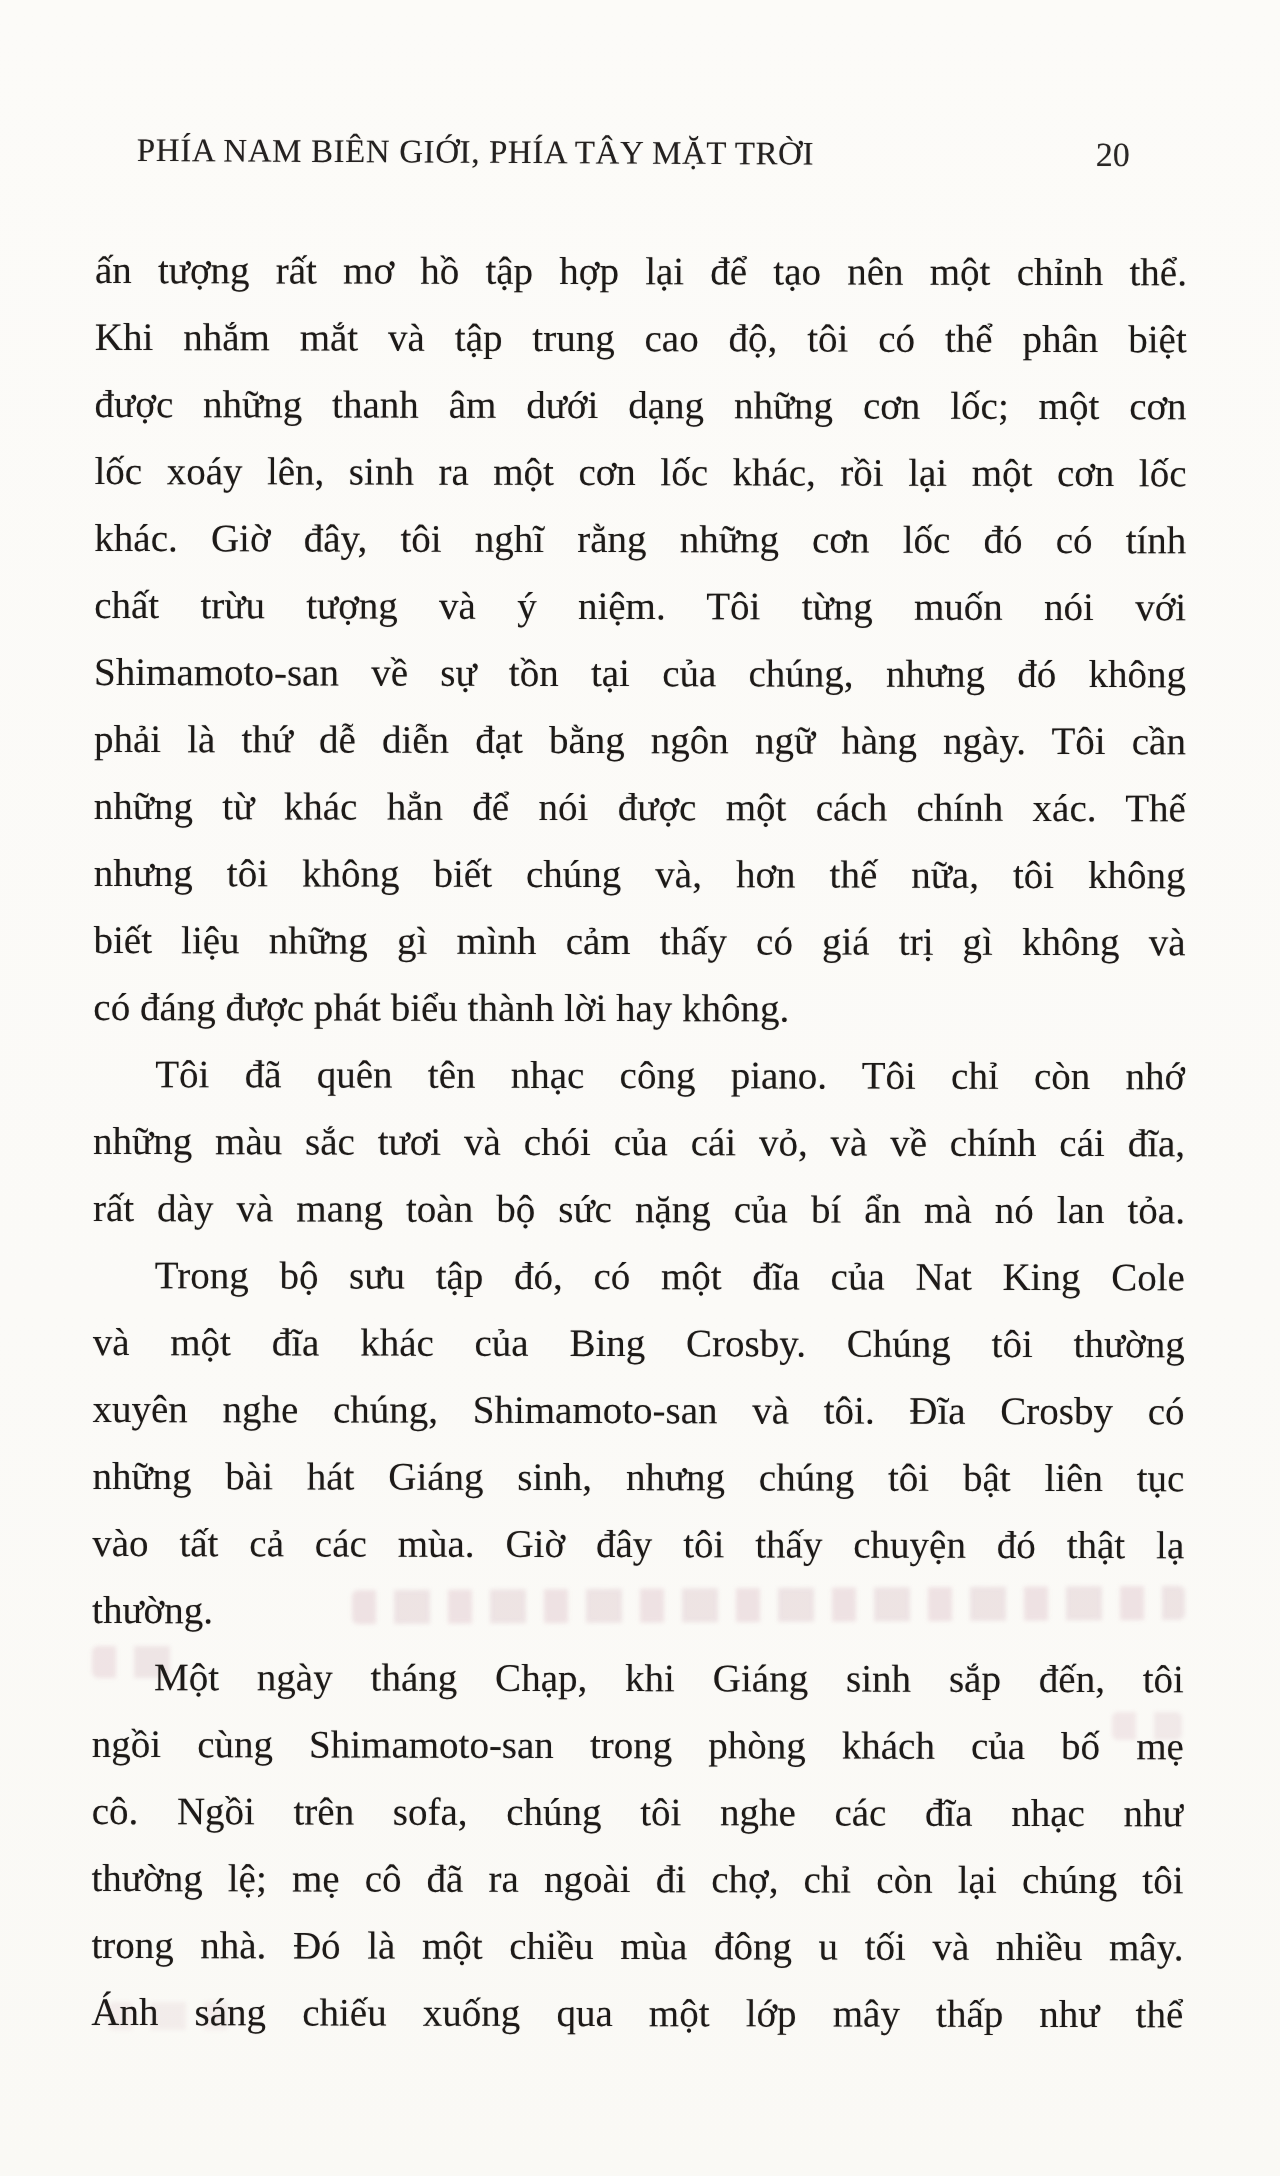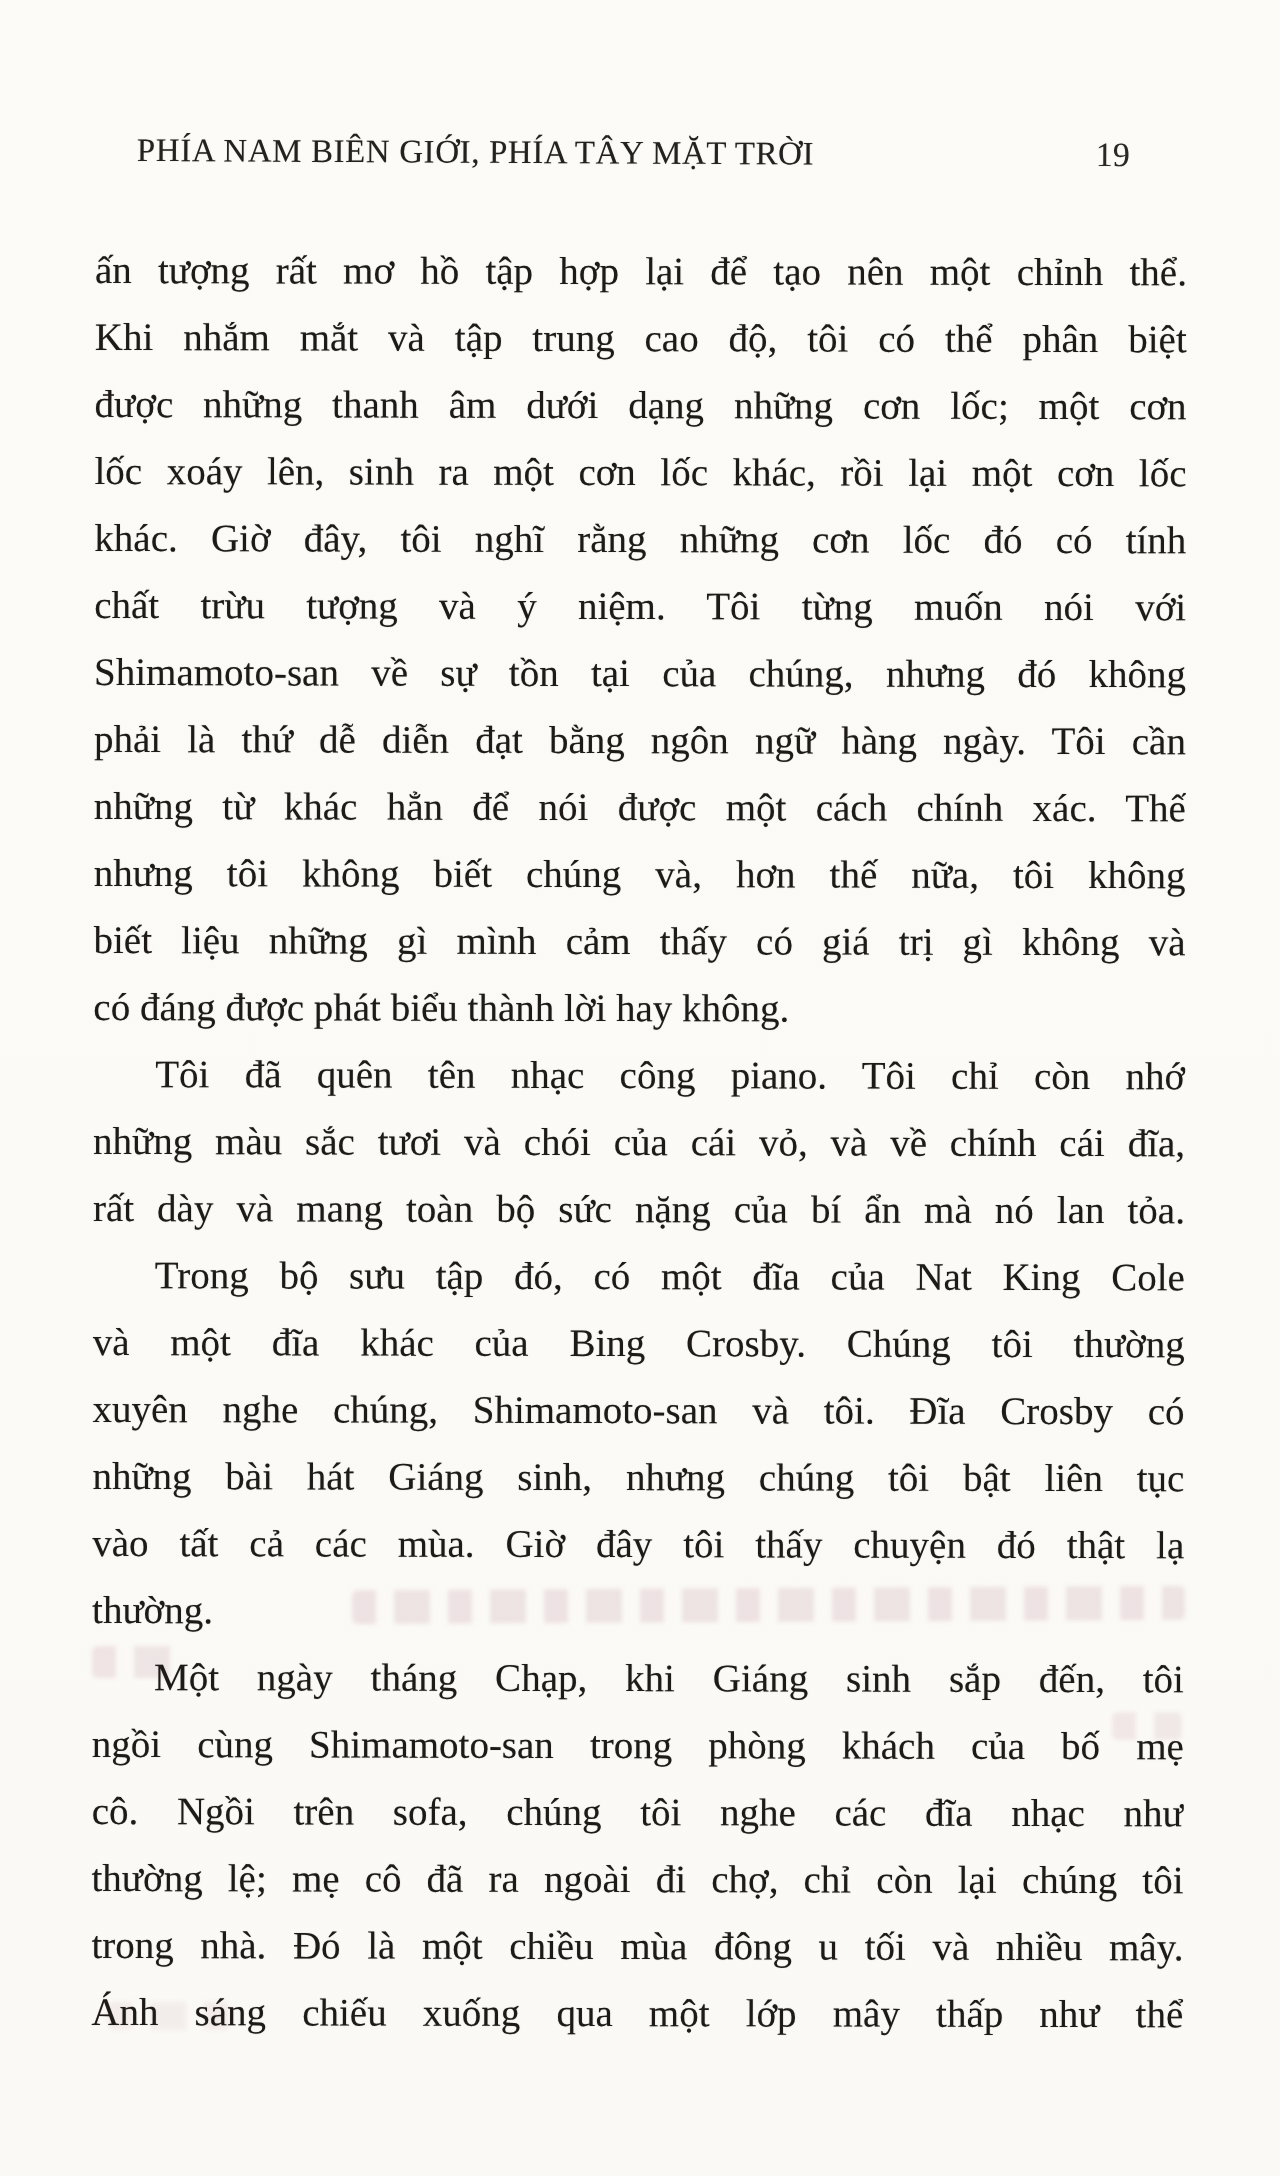--- a/index.html
+++ b/index.html
@@ -96,21 +96,21 @@
   .ghost.g3 { left: 1112px;top: 1712px; width: 70px;  height: 28px; opacity: 0.42; }
   .ghost.g4 { left: 108px; top: 2002px; width: 122px; height: 28px; opacity: 0.3; }
 </style>
 </head>
 <body>
 
 <div class="page">
 
   <div class="runhead-row">
     <div class="runhead">PHÍA NAM BIÊN GIỚI, PHÍA TÂY MẶT TRỜI</div>
-    <div class="pagenum">19</div>
+    <div class="pagenum">20</div>
   </div>
 
   <div class="ghost ghost-dashes g1"></div>
   <div class="ghost ghost-dashes g2"></div>
   <div class="ghost ghost-dashes g3"></div>
   <div class="ghost ghost-dashes g4"></div>
 
   <div class="bodytext" id="body-text">
       <div class="line just">ấn tượng rất mơ hồ tập hợp lại để tạo nên một chỉnh thể.</div>
       <div class="line just">Khi nhắm mắt và tập trung cao độ, tôi có thể phân biệt</div>

